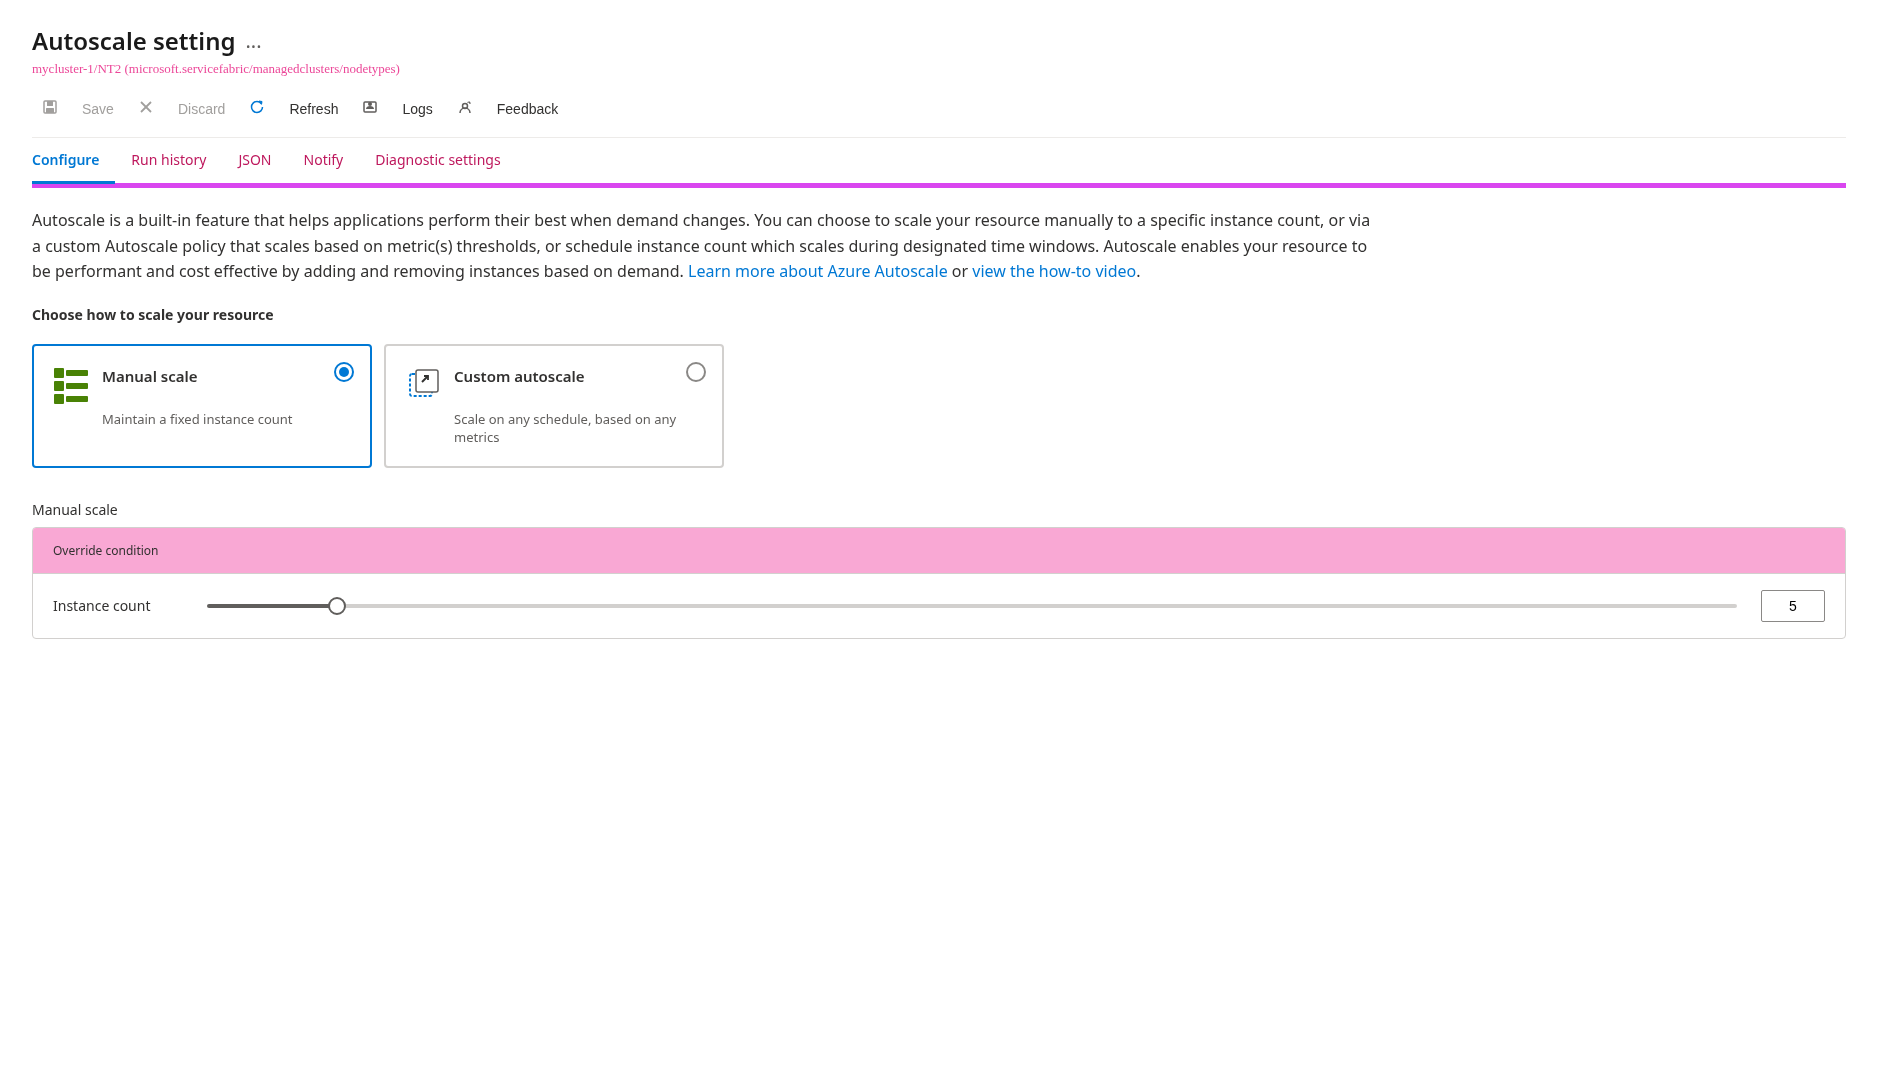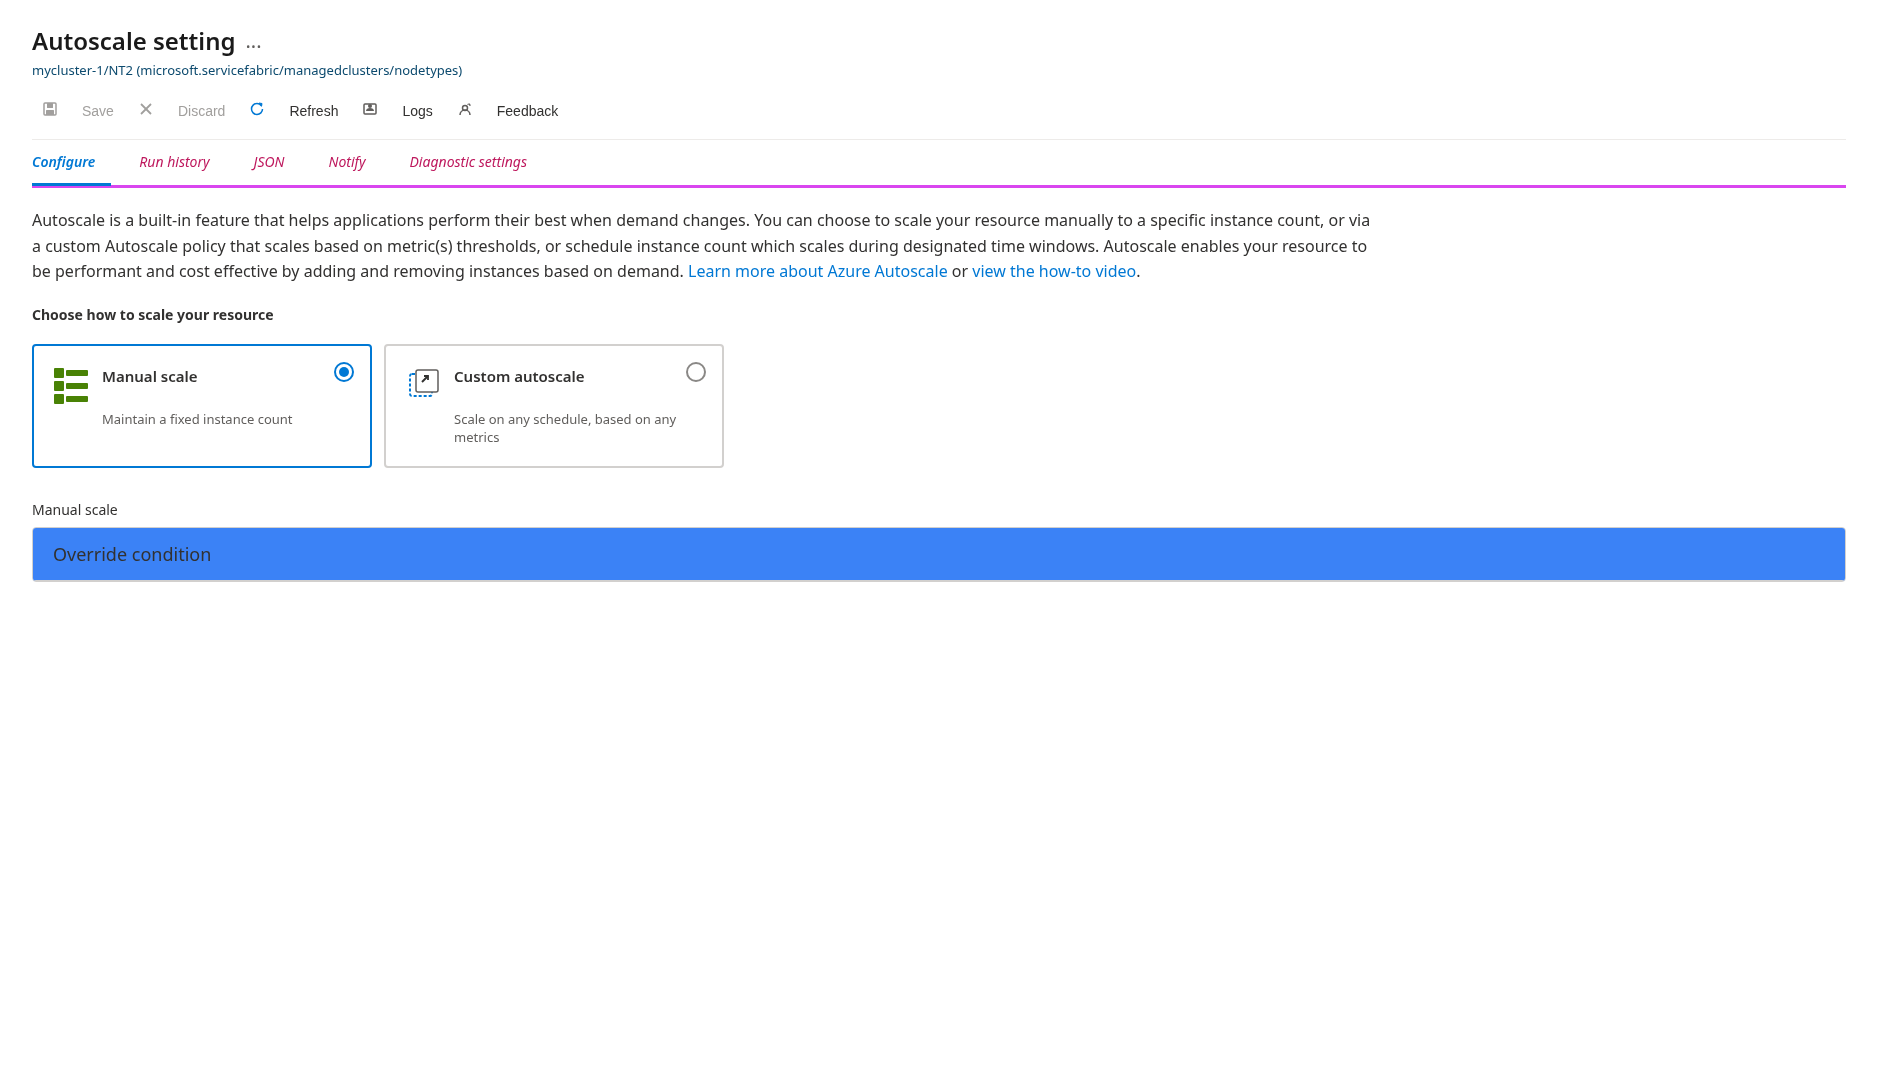--- a/index.html
+++ b/index.html
@@ -21,23 +21,24 @@
     }
     .more-options {
       font-size: 20px;
       color: #605e5c;
       margin-left: 10px;
       cursor: pointer;
       vertical-align: middle;
     }
     .subtitle {
       font-size: 13px;
-      color: #0c4a6e;
+      color: #ec4899;
       margin-top: 4px;
       margin-bottom: 16px;
+      font-family: Liberation Serif, serif;
     }
     .toolbar {
       display: flex;
       align-items: center;
       gap: 4px;
       margin-bottom: 0;
       padding-bottom: 12px;
     }
     .toolbar-btn {
       display: flex;
@@ -62,24 +63,23 @@
     .toolbar-btn.disabled .icon {
       color: #a19f9d;
     }
     .divider-line {
       border: none;
       border-top: 1px solid #edebe9;
       margin: 0;
     }
     .tabs {
       display: flex;
-      gap: 12px;
+      gap: 0;
       margin-top: 0;
-      border-bottom: 3px solid #d946ef;
-      font-style: italic;
+      border-bottom: 5px solid #d946ef;
     }
     .tab {
       padding: 12px 16px;
       font-size: 14px;
       color: #be185d;
       cursor: pointer;
       border-bottom: 3px solid transparent;
       margin-bottom: -1px;
       white-space: nowrap;
     }
@@ -163,24 +163,24 @@
       color: #323130;
       margin-bottom: 8px;
     }
     .override-box {
       border: 1px solid #d2d0ce;
       border-radius: 4px;
       overflow: hidden;
     }
     .override-header {
       padding: 14px 20px;
-      font-size: 18px;
+      font-size: 12px;
       color: #323130;
       border-bottom: 1px solid #d2d0ce;
-      background: #3b82f6;
+      background: #f9a8d4;
     }
     .instance-row {
       padding: 16px 20px;
       display: flex;
       align-items: center;
       gap: 24px;
     }
     .instance-label {
       font-size: 14px;
       color: #323130;
@@ -394,17 +394,24 @@
         </div>
 
       </div>
     </div>
 
     <div class="manual-scale-section">
       <div class="manual-scale-label">Manual scale</div>
 
       <div class="override-box">
         <div class="override-header">Override condition</div>
+        <div class="instance-row">
+          <div class="instance-label">Instance count</div>
+          <div class="slider-container">
+            <input type="range" class="slider" min="0" max="100" value="8" style="">
+          </div>
+          <input type="text" class="instance-input" value="5" style="">
+        </div>
       </div>
     </div>
 
   </div>
 </div>
 
 </body></html>

